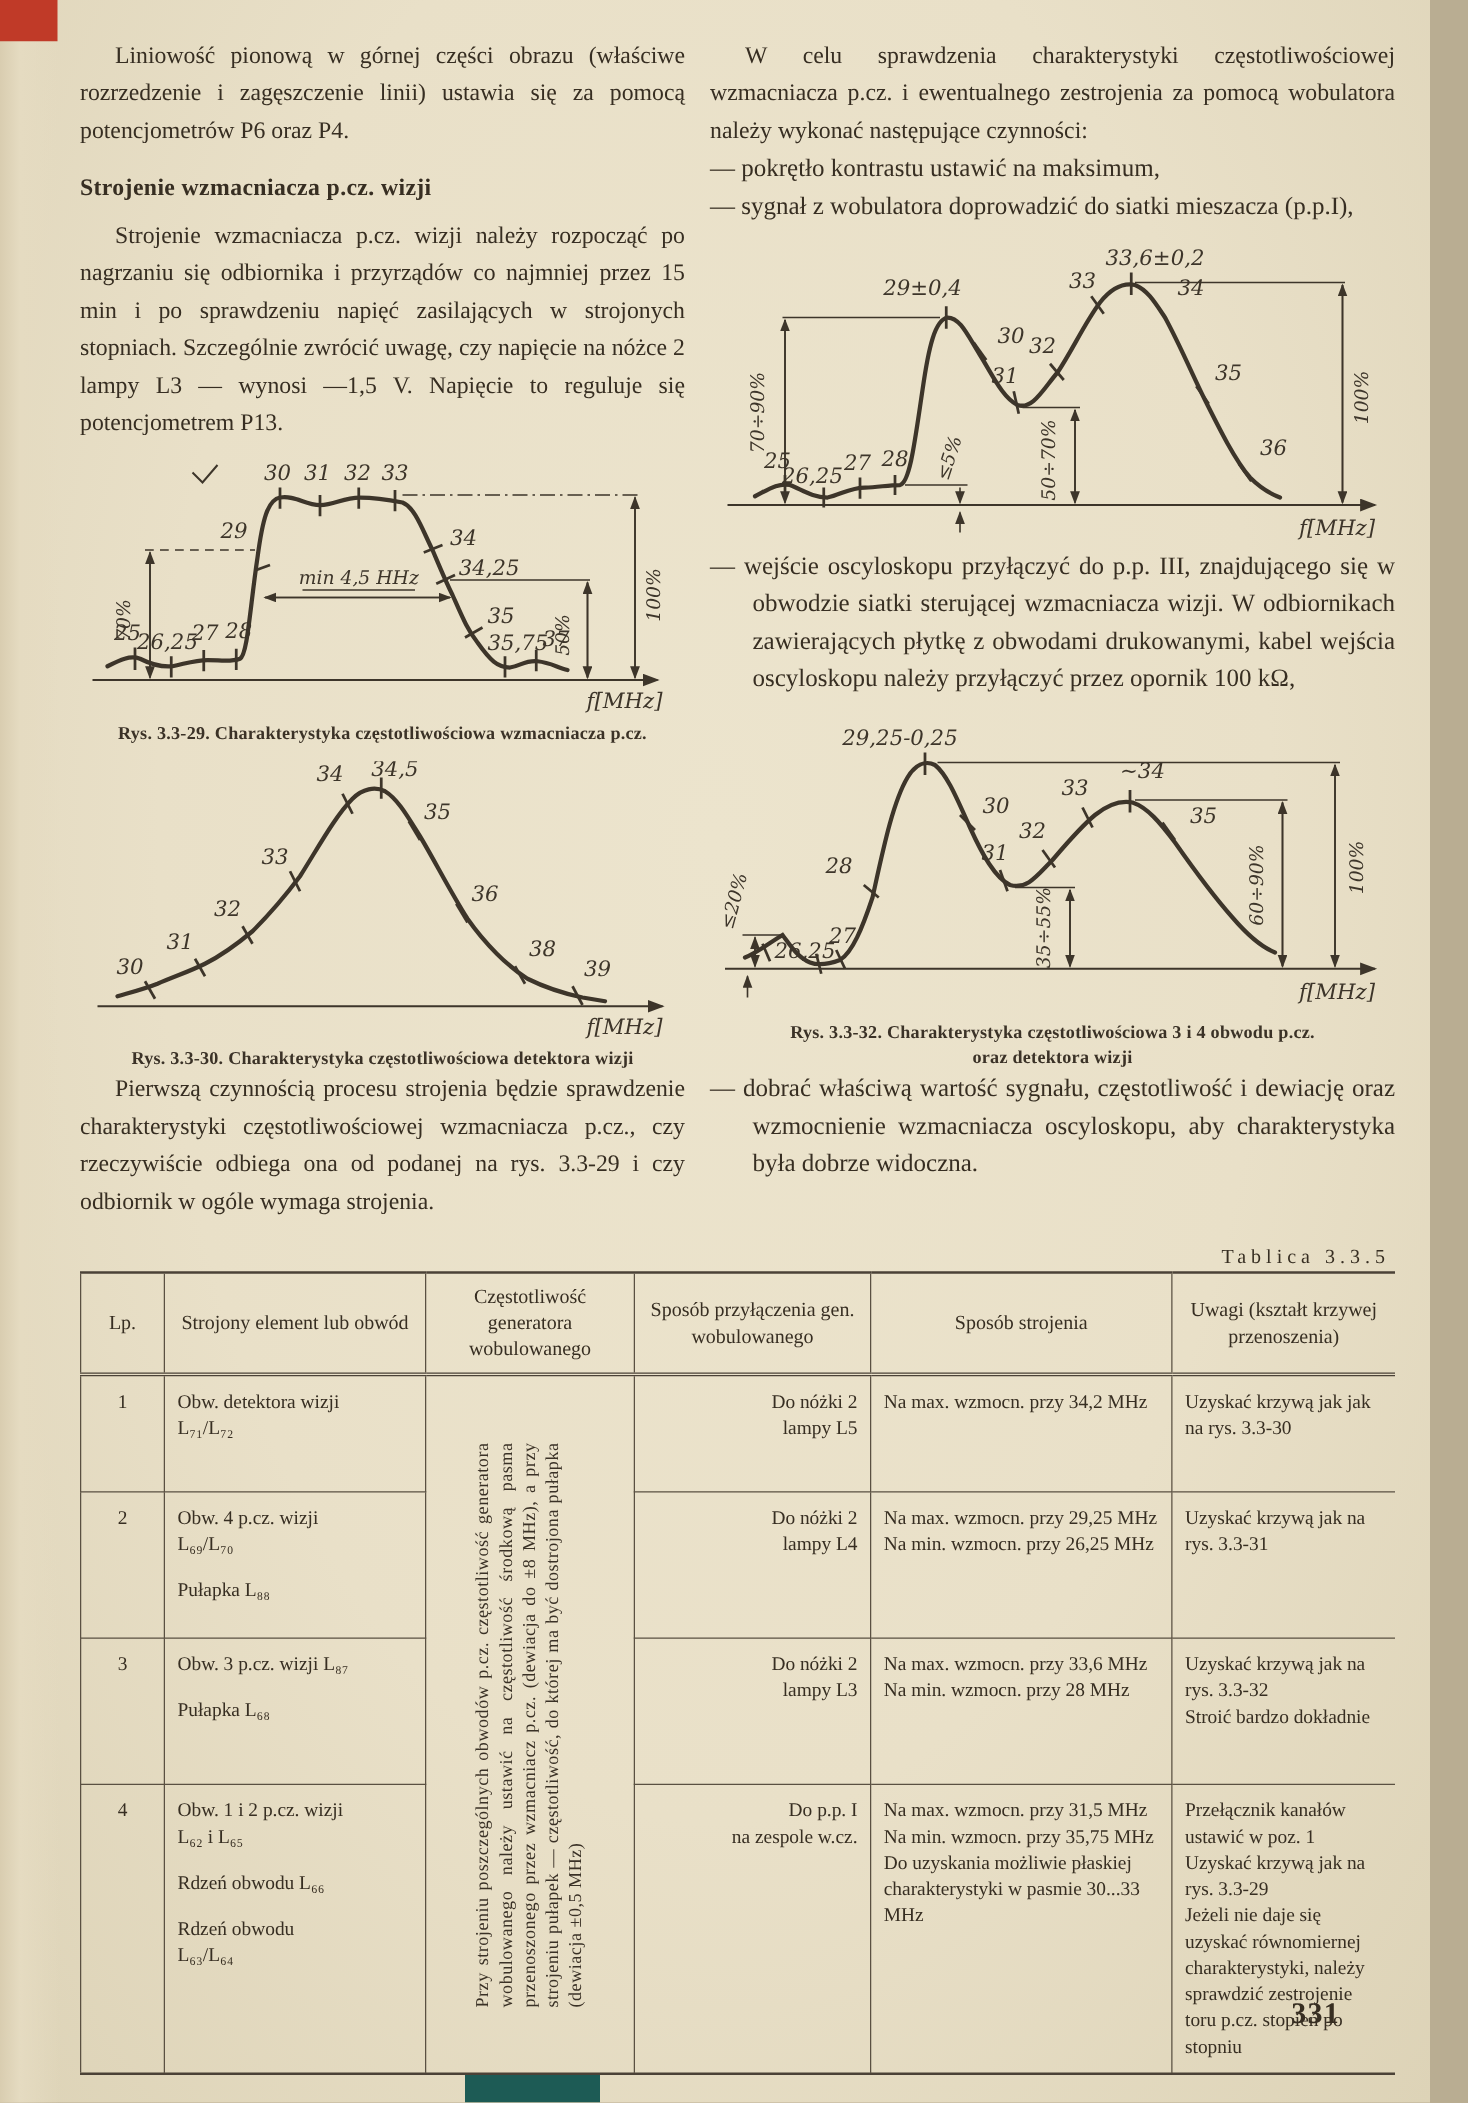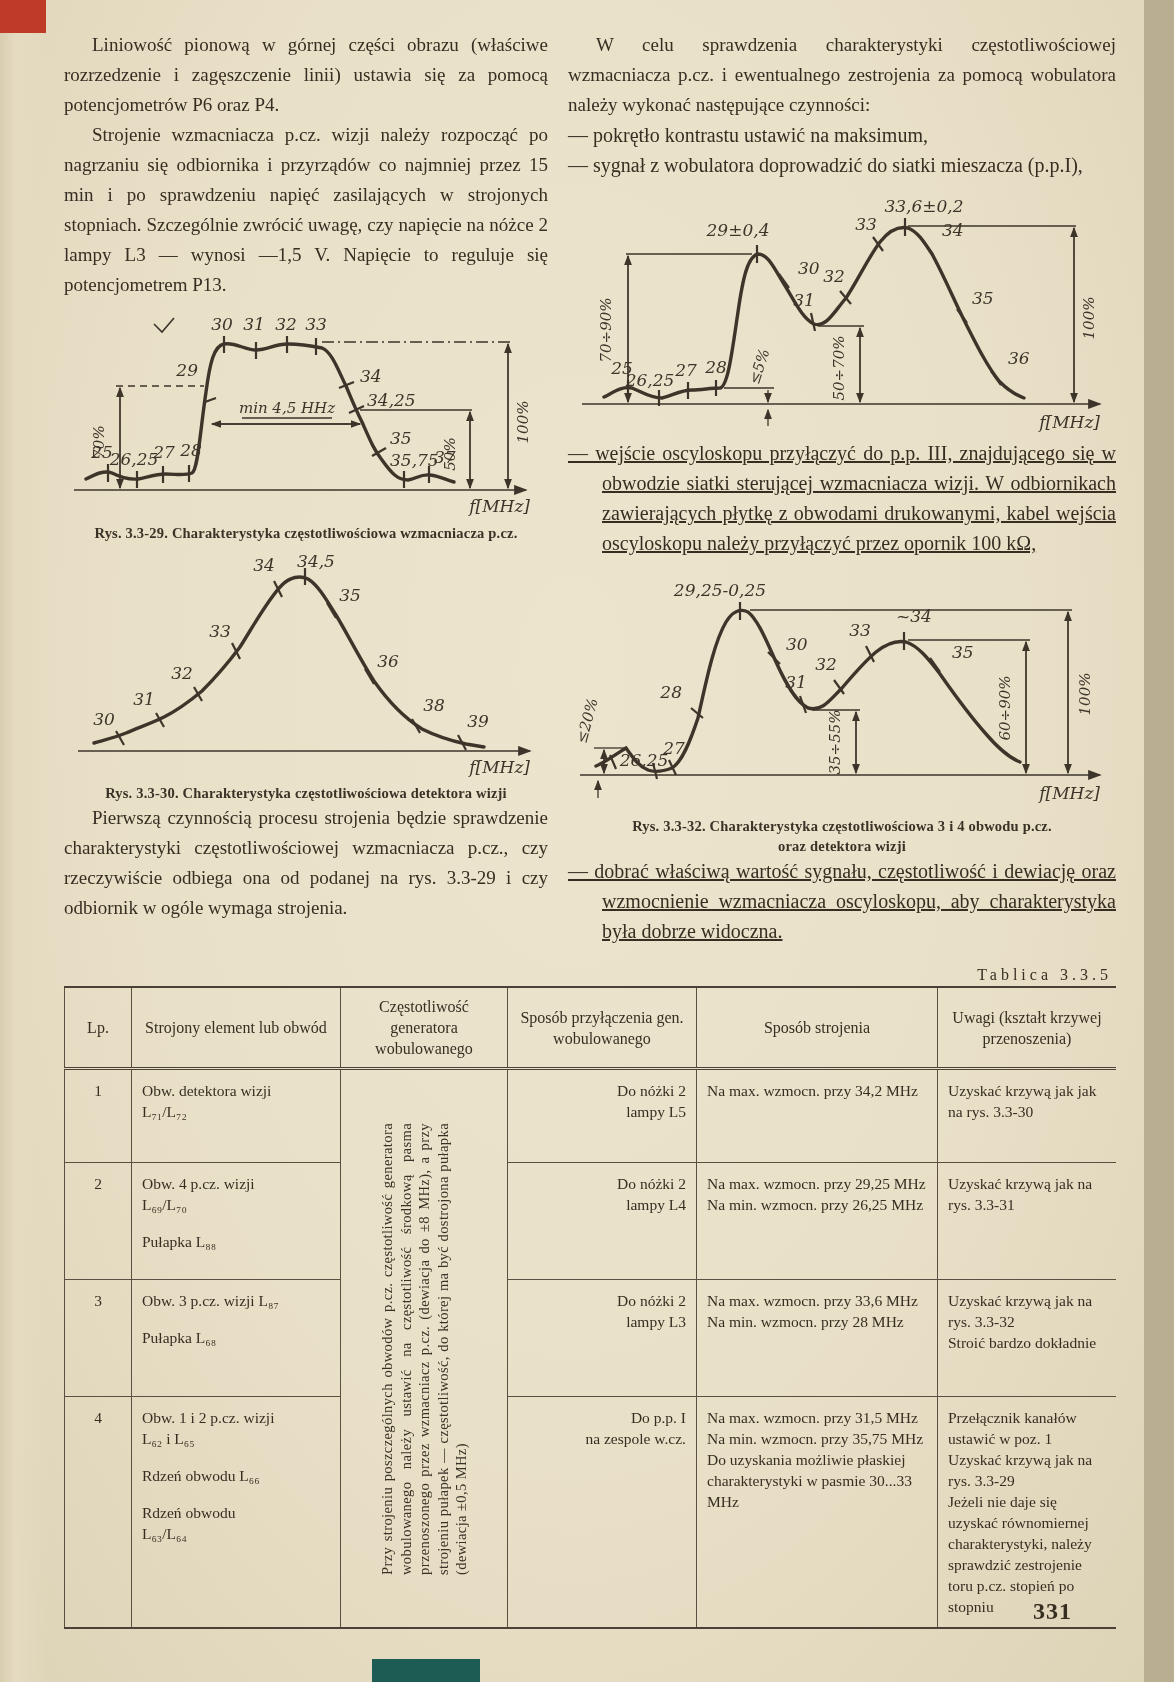--- a/index.html
+++ b/index.html
@@ -12,21 +12,21 @@
       radial-gradient(ellipse at 50% 40%, #ece4cd 0%, #e9e0c8 55%, #ddd3b7 100%);
   }
   .mark-tl { position:absolute; left:0; top:0; width:46px; height:33px; background:#c03a28; }
   .mark-bottom { position:absolute; left:372px; top:1659px; width:108px; height:23px; background:#1d5b55; }
   .content { position:absolute; left:64px; top:30px; width:1052px; }
   .columns { display:flex; gap:20px; }
   .col-left { width:484px; }
   .col-right { width:548px; }
   p.body { margin:0; font-size:19px; line-height:30px; text-align:justify; text-indent:28px; }
   p.bullet { margin:0; font-size:20px; line-height:30px; text-align:justify; padding-left:34px; text-indent:-34px; }
-  .mt8{margin-top:8px;} .mt12{margin-top:12px;text-decoration:underline;} .mt16{margin-top:16px;}
+  .mt8{margin-top:8px;} .mt12{margin-top:12px;} .mt16{margin-top:16px;}
   h3.subhead { margin:18px 0 10px 0; font-size:19px; line-height:26px; font-weight:bold; letter-spacing:0.3px; }
   figure { margin:0; }
   .fig { margin-top:12px; }
   .fig svg { display:block; }
   .fig-caption { font-size:14.5px; font-weight:bold; text-align:center; line-height:20px; margin-top:6px; color:#3b3227; letter-spacing:0.2px; }
   
   .crv { fill:none; stroke:#3d352a; stroke-width:3.4; stroke-linecap:round; }
   .tick { stroke:#3d352a; stroke-width:2.2; }
   .dim { stroke:#3d352a; stroke-width:1.3; fill:none; }
   .axis { stroke:#3d352a; stroke-width:1.7; }
@@ -63,20 +63,21 @@
 
 <div class="page">
   <div class="mark-tl"></div>
   <div class="mark-bottom"></div>
 
   <div class="content">
     <div class="columns">
 
       <div class="col-left">
         <p class="body">Liniowość pionową w górnej części obrazu (właściwe rozrzedzenie i zagęszczenie linii) ustawia się za pomocą potencjometrów P6 oraz P4.</p>
+        <h3 class="subhead">Strojenie wzmacniacza p.cz. wizji</h3>
         <p class="body">Strojenie wzmacniacza p.cz. wizji należy rozpocząć po nagrzaniu się odbiornika i przyrządów co najmniej przez 15 min i po sprawdzeniu napięć zasilających w strojonych stopniach. Szczególnie zwrócić uwagę, czy napięcie na nóżce 2 lampy L3 — wynosi —1,5 V. Napięcie to reguluje się potencjometrem P13.</p>
 
         <figure class="fig">
           <svg width="484" height="205" viewBox="0 0 484 205">
             <defs>
               <marker id="m29" markerWidth="9" markerHeight="8" refX="7" refY="3" orient="auto">
                 <path d="M0,0L8,3L0,6z" fill="#3d352a"></path>
               </marker>
             </defs>
             <g>

